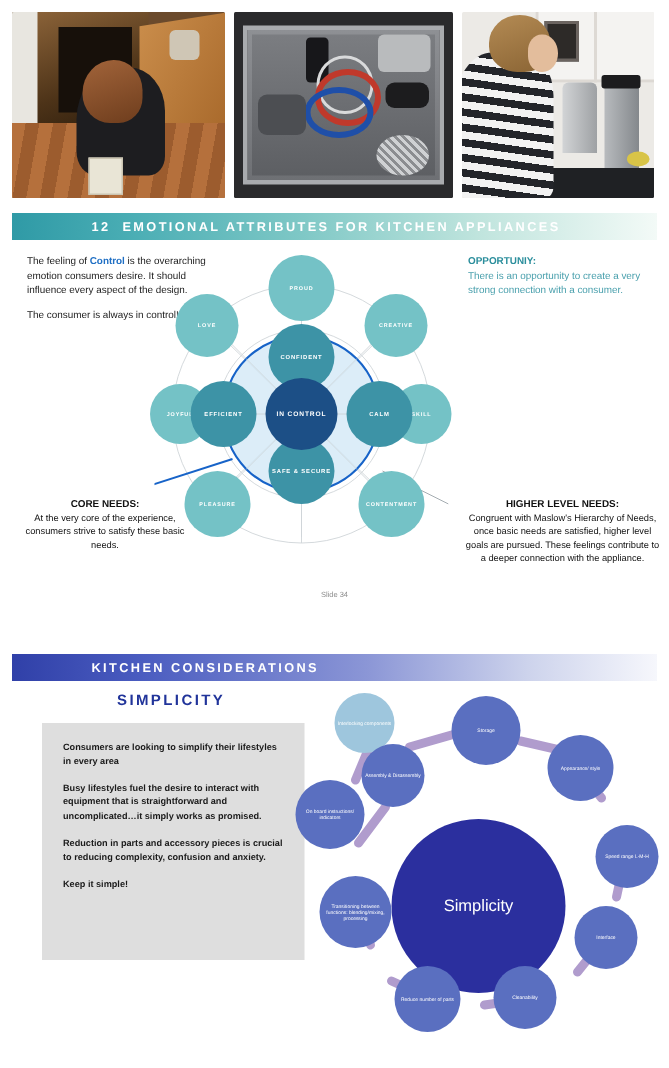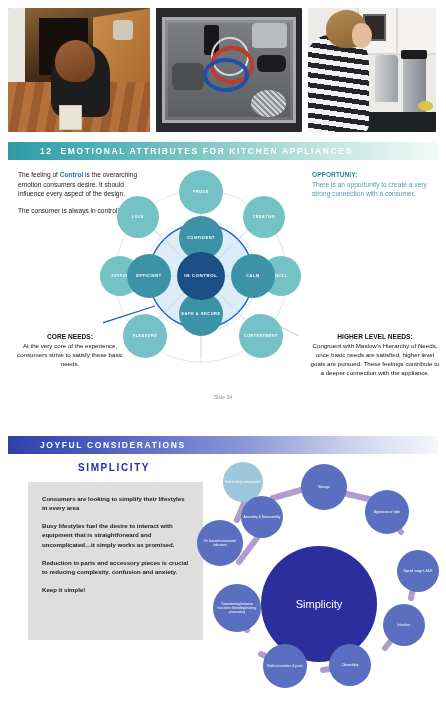--- a/index.html
+++ b/index.html
@@ -84,20 +84,21 @@
                background:#e3bd9c; border-radius:44% 50% 50% 44%; }
   .p3 .banana { position:absolute; right:2%; bottom:17%; width:12%; height:8%; background:#d8c447; border-radius:50%; }
 
   
   .bar {
     height: 18px;
     display: flex;
     align-items: center;
     margin: 10px 8px 0 8px;
     position: relative;
+    padding-left: 21px;
   }
   .bar .label {
     font-size: 8.5px;
     font-weight: bold;
     letter-spacing: 1.6px;
     color: #ffffff;
     padding-left: 32px;
     white-space: nowrap;
   }
   .bar.teal { background: linear-gradient(90deg,#2f9aa6 0%,#49adb4 18%,#7fc8c6 45%,#bfe4dd 72%,#f3faf7 100%); }
@@ -324,21 +325,21 @@
 
   <div class="hl-note">
     <span class="hd">HIGHER LEVEL NEEDS:</span>
     <span>Congruent with Maslow's Hierarchy of Needs, once basic needs are satisfied, higher level goals are pursued.  These feelings contribute to a deeper connection with the appliance.</span>
   </div>
 
   <div class="slide-no">Slide 34</div>
 </div>
 
 <div class="bar blue">
-  <span class="label">JOYFUL CONSIDERATIONS</span>
+  <span class="label">KITCHEN CONSIDERATIONS</span>
 </div>
 
 <div class="design">
 
   <div class="title">SIMPLICITY</div>
 
   <div class="copybox">
     <p>Consumers are looking to simplify their lifestyles in every area</p>
     <p>Busy lifestyles fuel the desire to interact with equipment that is straightforward and uncomplicated…it simply works as promised.</p>
     <p>Reduction in parts and accessory pieces is crucial to reducing complexity, confusion and anxiety.</p>

